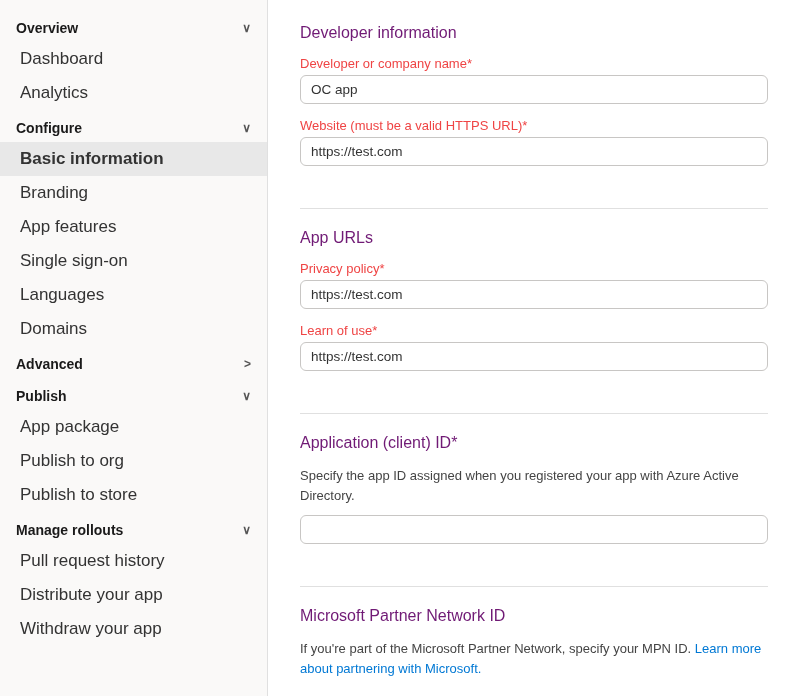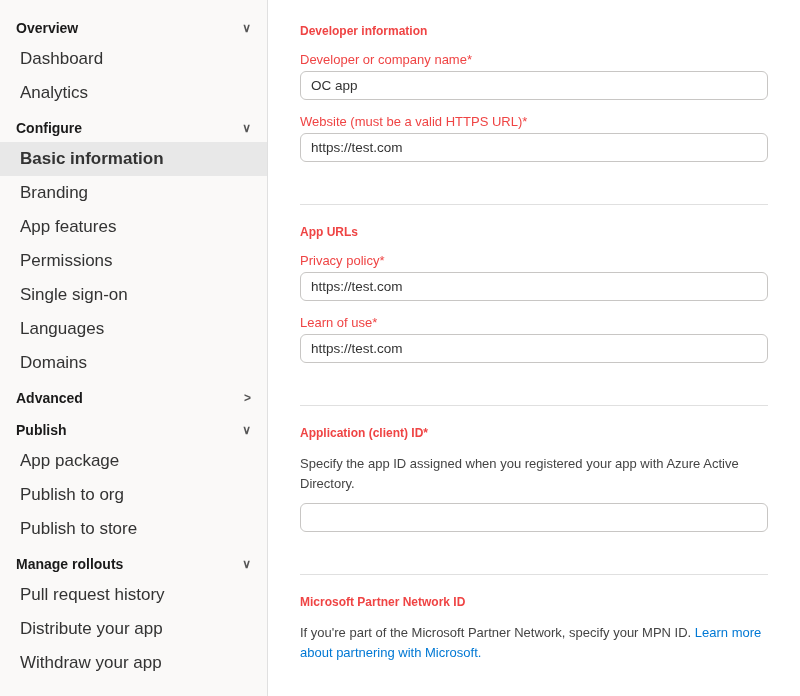--- a/index.html
+++ b/index.html
@@ -55,24 +55,24 @@
 
     
     .main-content {
       flex: 1;
       background: #fff;
       overflow-y: auto;
       padding: 24px 32px;
     }
 
     .section-title {
-      font-size: 12px;
-      font-weight: 700;
+      font-size: 16px;
+      font-weight: 400;
       margin-bottom: 14px;
-      color: #ef4444;
+      color: #701a75;
     }
 
     .field-label {
       font-size: 13px;
       color: #ef4444;
       margin-bottom: 4px;
     }
 
     .field-input {
       width: 100%;
@@ -120,21 +120,20 @@
   <a class="sidebar-item">Dashboard</a>
   <a class="sidebar-item">Analytics</a>
 
   <div class="sidebar-section-header">
     <span>Configure</span>
     <span class="chevron">∨</span>
   </div>
   <a class="sidebar-item active">Basic information</a>
   <a class="sidebar-item">Branding</a>
   <a class="sidebar-item">App features</a>
-  <a class="sidebar-item">Permissions</a>
   <a class="sidebar-item">Single sign-on</a>
   <a class="sidebar-item">Languages</a>
   <a class="sidebar-item">Domains</a>
 
   <div class="sidebar-section-header">
     <span>Advanced</span>
     <span class="chevron">&gt;</span>
   </div>
 
   <div class="sidebar-section-header">

